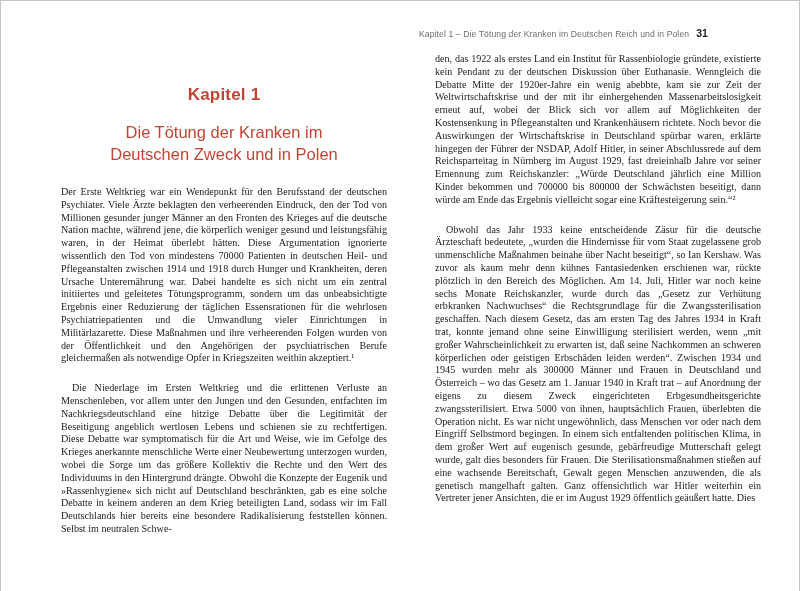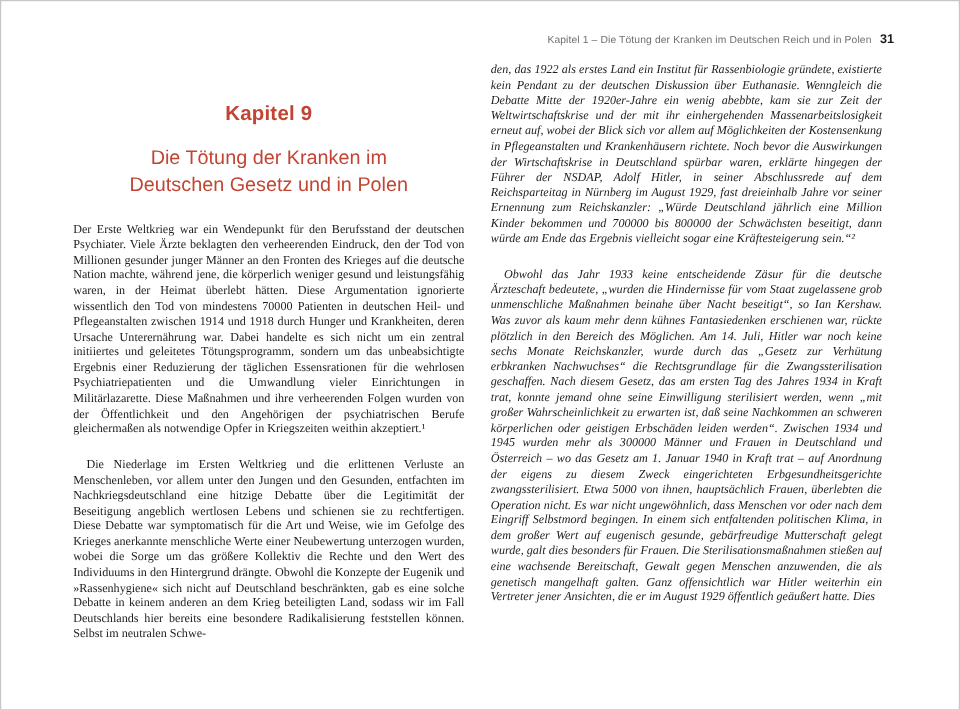--- a/index.html
+++ b/index.html
@@ -73,48 +73,48 @@
   }
   .para { margin: 0; }
   .para.indent { text-indent: 11px; margin-top: 17px; }
 
   
   .running-head {
     position: absolute;
     top: 22px;
     left: 19px;
     width: 326px;
-    text-align: right;
+    text-align: left;
     white-space: nowrap;
     font-family: "Liberation Sans", sans-serif;
   }
   .running-title {
     font-size: 8.6px;
     color: #6e6e6e;
     letter-spacing: 0.1px;
   }
   .page-number {
     font-size: 10.5px;
     font-weight: 700;
     color: #1c1c1c;
     margin-left: 7px;
   }
-  .page-right .body-text { left: 9px; font-style: italic; }
+  .page-right .body-text { left: 35px; }
 </style>
 </head>
 <body>
 
 <div class="spread">
 
   <section class="page page-left">
     <header class="chapter-head">
-      <h1 class="chapter-label">Kapitel 9</h1>
+      <h1 class="chapter-label">Kapitel 1</h1>
       <h2 class="chapter-title">
         <span class="title-line">Die Tötung der Kranken im</span>
-        <span class="title-line">Deutschen Gesetz und in Polen</span>
+        <span class="title-line">Deutschen Zweck und in Polen</span>
       </h2>
     </header>
     <div class="body-text">
       <p class="para">Der Erste Weltkrieg war ein Wendepunkt für den Berufsstand der deutschen Psychiater. Viele Ärzte beklagten den verheerenden Eindruck, den der Tod von Millionen gesunder junger Männer an den Fronten des Krieges auf die deutsche Nation machte, während jene, die körperlich weniger gesund und leistungsfähig waren, in der Heimat überlebt hätten. Diese Argumentation ignorierte wissentlich den Tod von mindestens 70000 Patienten in deutschen Heil- und Pflegeanstalten zwischen 1914 und 1918 durch Hunger und Krankheiten, deren Ursache Unterernährung war. Dabei handelte es sich nicht um ein zentral initiiertes und geleitetes Tötungsprogramm, sondern um das unbeabsichtigte Ergebnis einer Reduzierung der täglichen Essensrationen für die wehrlosen Psychiatriepatienten und die Umwandlung vieler Einrichtungen in Militärlazarette. Diese Maßnahmen und ihre verheerenden Folgen wurden von der Öffentlichkeit und den Angehörigen der psychiatrischen Berufe gleichermaßen als notwendige Opfer in Kriegszeiten weithin akzeptiert.¹</p>
       <p class="para indent">Die Niederlage im Ersten Weltkrieg und die erlittenen Verluste an Menschenleben, vor allem unter den Jungen und den Gesunden, entfachten im Nachkriegsdeutschland eine hitzige Debatte über die Legitimität der Beseitigung angeblich wertlosen Lebens und schienen sie zu rechtfertigen. Diese Debatte war symptomatisch für die Art und Weise, wie im Gefolge des Krieges anerkannte menschliche Werte einer Neubewertung unterzogen wurden, wobei die Sorge um das größere Kollektiv die Rechte und den Wert des Individuums in den Hintergrund drängte. Obwohl die Konzepte der Eugenik und »Rassenhygiene« sich nicht auf Deutschland beschränkten, gab es eine solche Debatte in keinem anderen an dem Krieg beteiligten Land, sodass wir im Fall Deutschlands hier bereits eine besondere Radikalisierung feststellen können. Selbst im neutralen Schwe-</p>
     </div>
   </section>
 
   <section class="page page-right">
     <header class="running-head">

